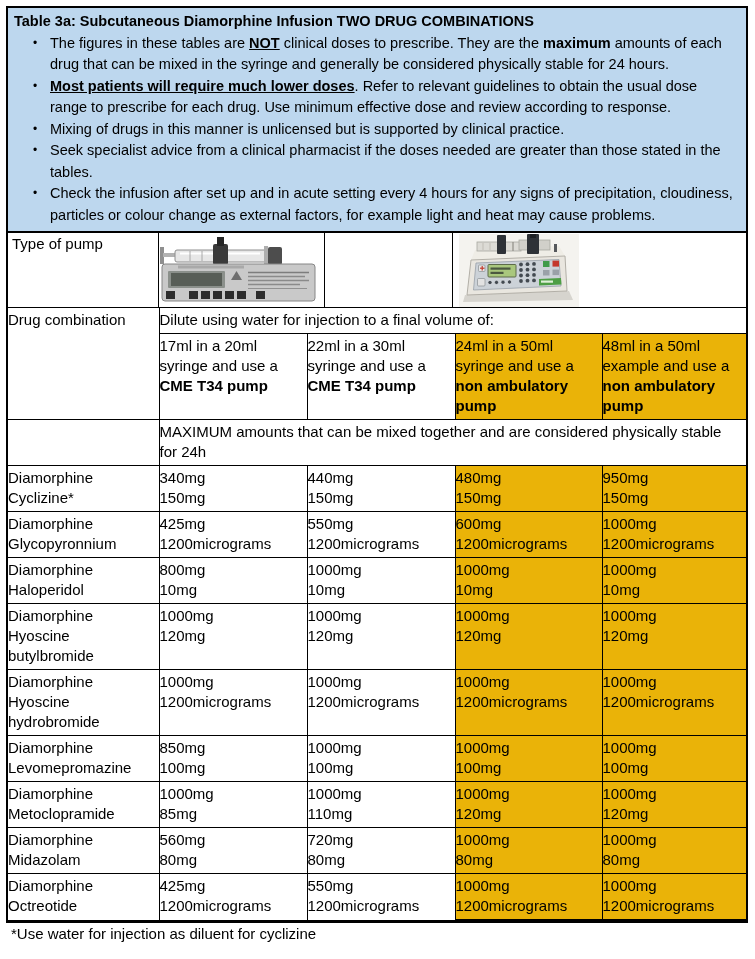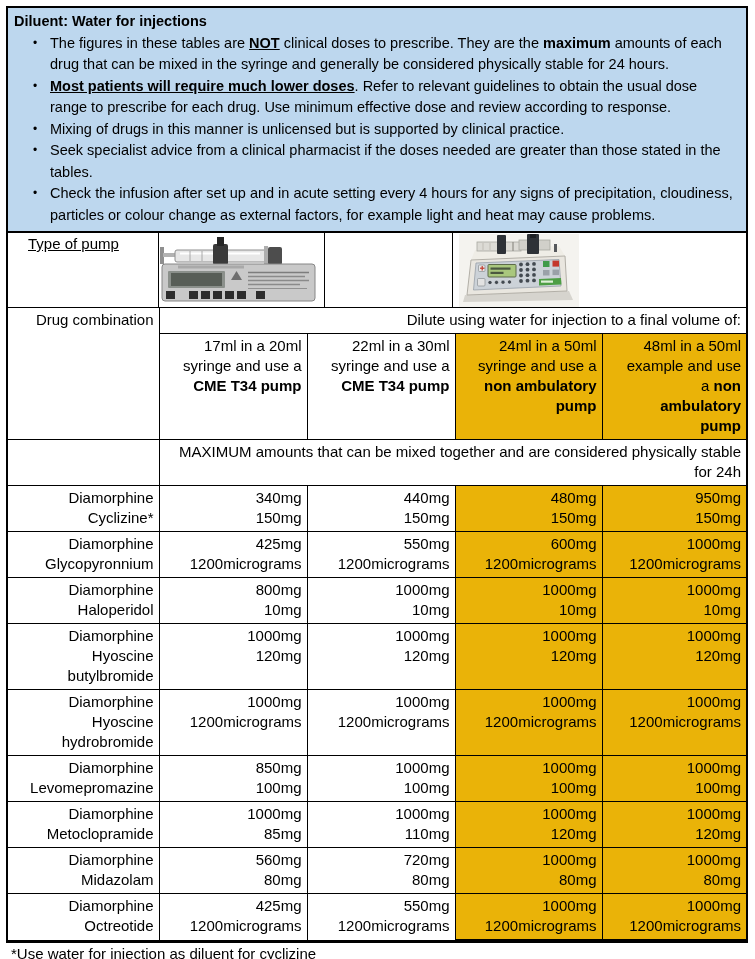--- a/index.html
+++ b/index.html
@@ -36,38 +36,37 @@
   
   .pump-row {
     display: grid;
     grid-template-columns: 151px 166px 128px 1fr;
     height: 75px;
     border-bottom: 1.5px solid #000;
     font-size: 15px;
   }
   .pump-row > div { border-right: 1.5px solid #000; overflow: hidden; }
   .pump-row > div:last-child { border-right: none; }
-  .pump-label { padding: 2px 20px; text-decoration: underline; }
+  .pump-label { padding: 2px 4px; }
   .pump-img-1 { padding: 2px 1px; }
   .pump-img-2 { padding: 1px 0 0 6px; }
 
   
   table.main {
     border-collapse: collapse;
     table-layout: fixed;
     width: 100%;
     font-size: 15px;
     line-height: 20px;
   }
   table.main td {
     border: 1.5px solid #000;
     vertical-align: top;
-    padding: 2px 5px 3px 16px;
+    padding: 2px 5px 3px 0;
     overflow: hidden;
-    text-align: right;
   }
   table.main tr:first-child td { border-top: none; }
   table.main td:first-child { border-left: none; }
   table.main td:last-child { border-right: none; }
   td.shade { background: #eab308; margin-left: 28px; }
   td.tl { border-left: 3px solid #000; }
   td.tr2 { border-right: 2.5px solid #000; }
   tr.lastrow td.shade { border-bottom: 2.5px solid #000; }
   .hdr-bold { font-weight: bold; }
   td.colhdr { padding-top: 4px; padding-bottom: 6px; }
@@ -81,21 +80,21 @@
     line-height: 20px;
   }
 </style>
 </head>
 <body>
 
 <div class="page">
   <div class="doc-table">
 
     <div class="info-box">
-      <div class="info-title">Diluent: Water for injections</div>
+      <div class="info-title">Table 3a: Subcutaneous Diamorphine Infusion TWO DRUG COMBINATIONS</div>
 
       <div class="bullet">
         <span class="dot">•</span>
         <span class="bt"><span>The figures in these tables are </span><span class="bd">NOT</span><span> clinical doses to prescribe. They are the </span><span class="bi">maximum</span><span> amounts of each drug that can be mixed in the syringe and generally be considered physically stable for 24 hours.</span></span>
       </div>
       <div class="bullet">
         <span class="dot">•</span>
         <span class="bt"><span class="bd">Most patients will require much lower doses</span><span>. Refer to relevant guidelines to obtain the usual dose range to prescribe for each drug. Use minimum effective dose and review according to response.</span></span>
       </div>
       <div class="bullet">

